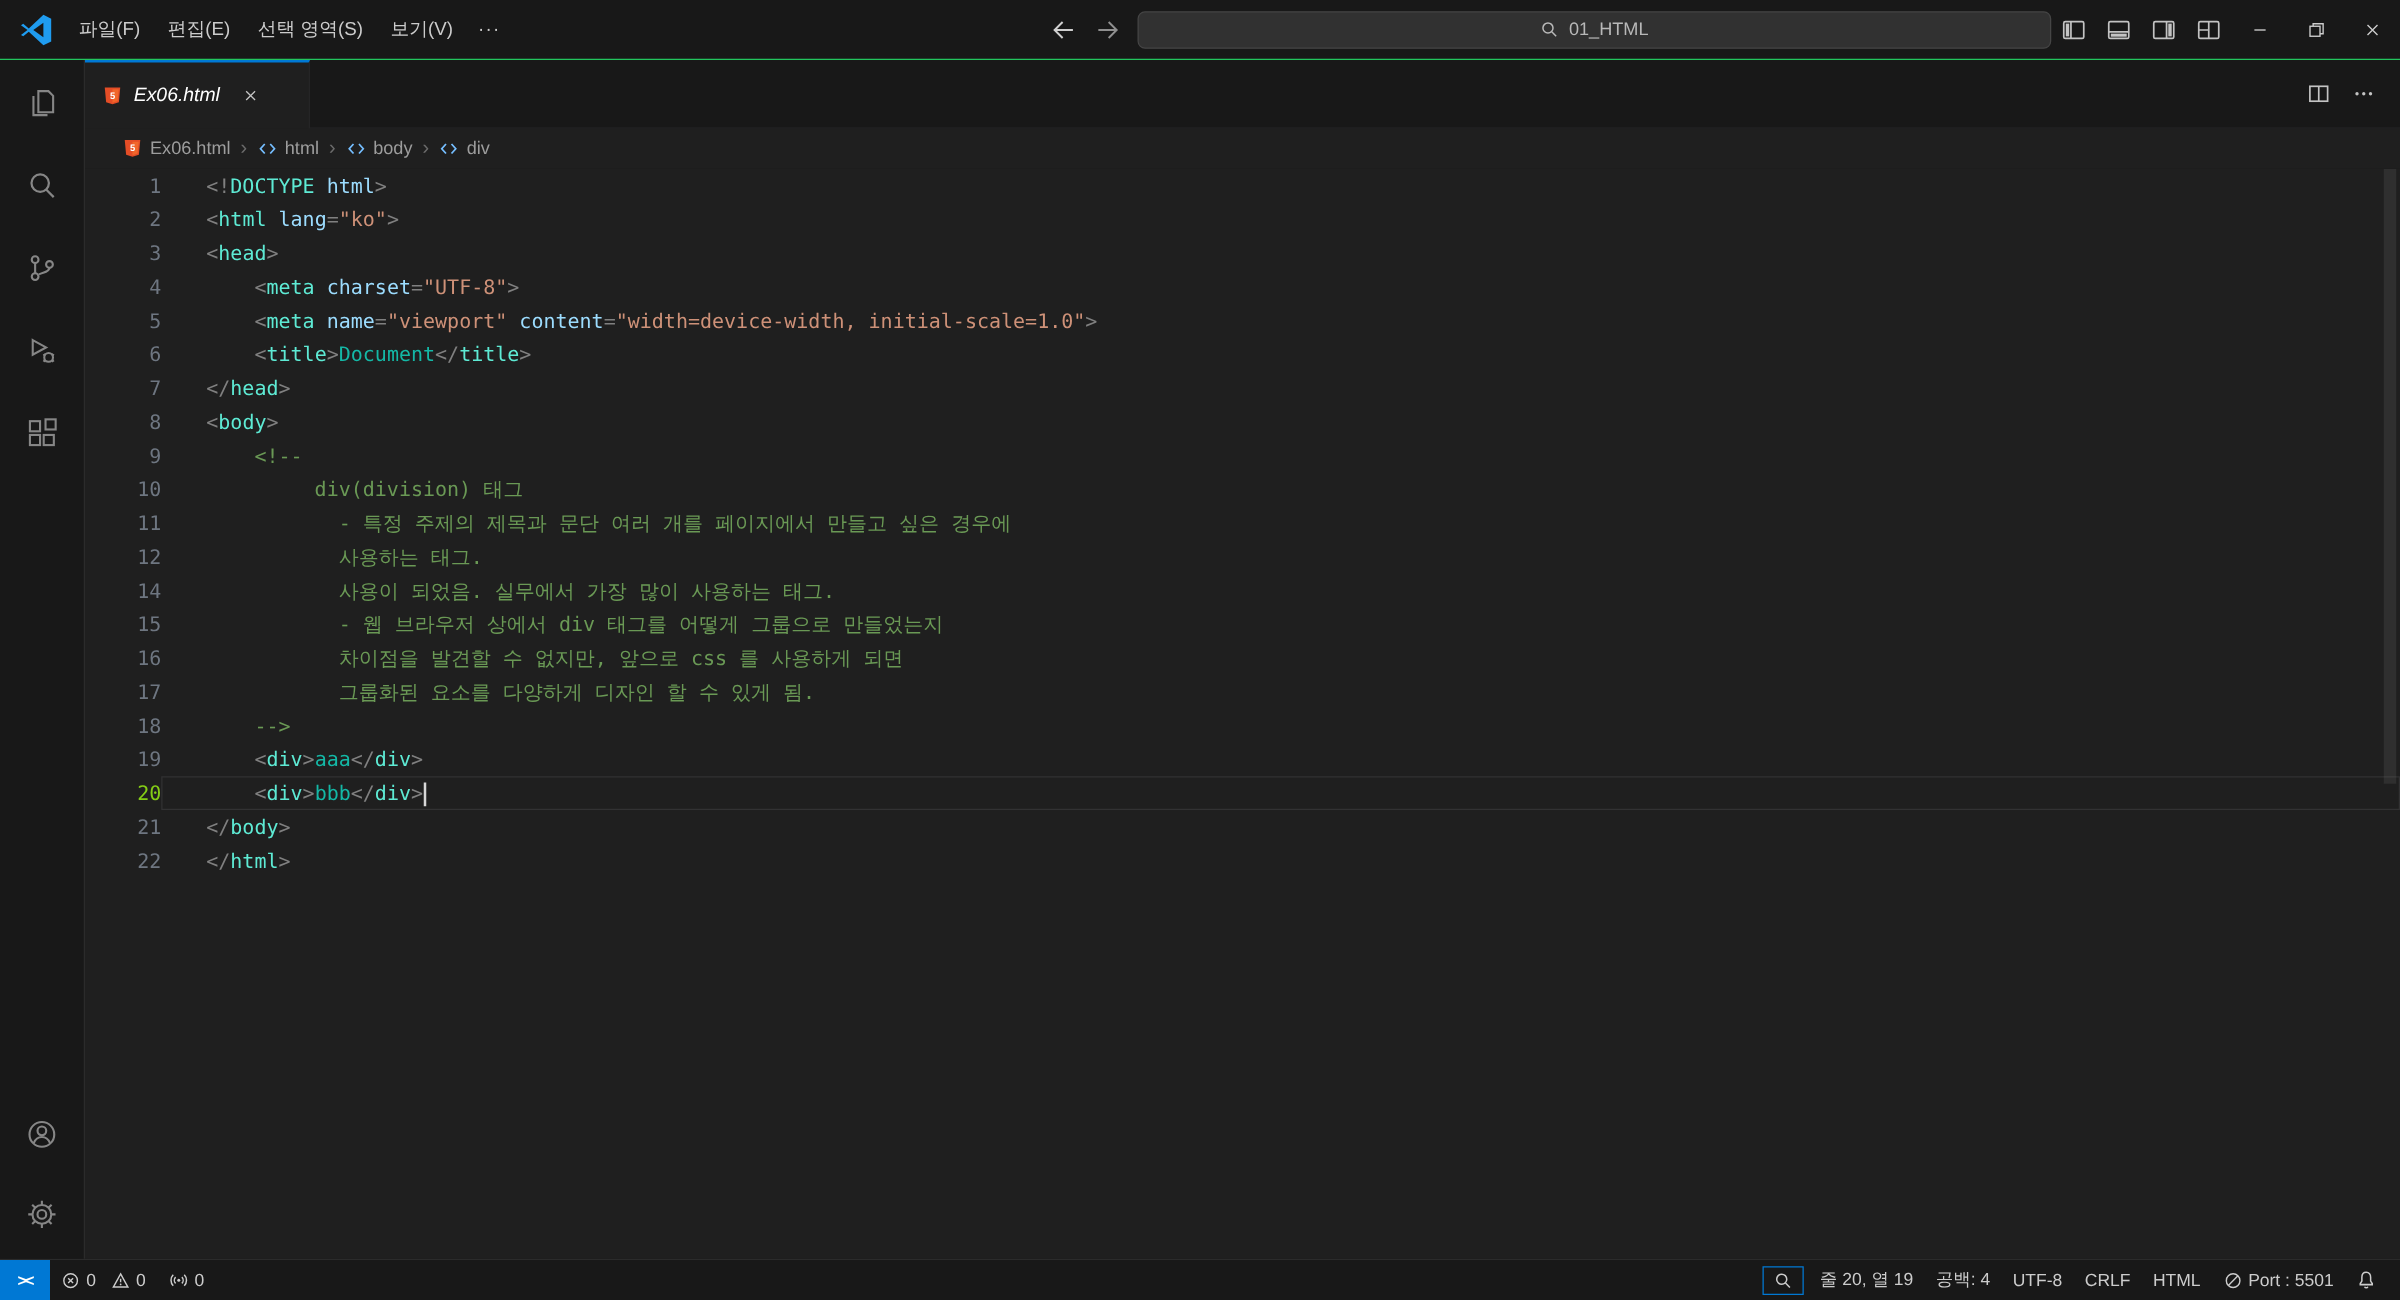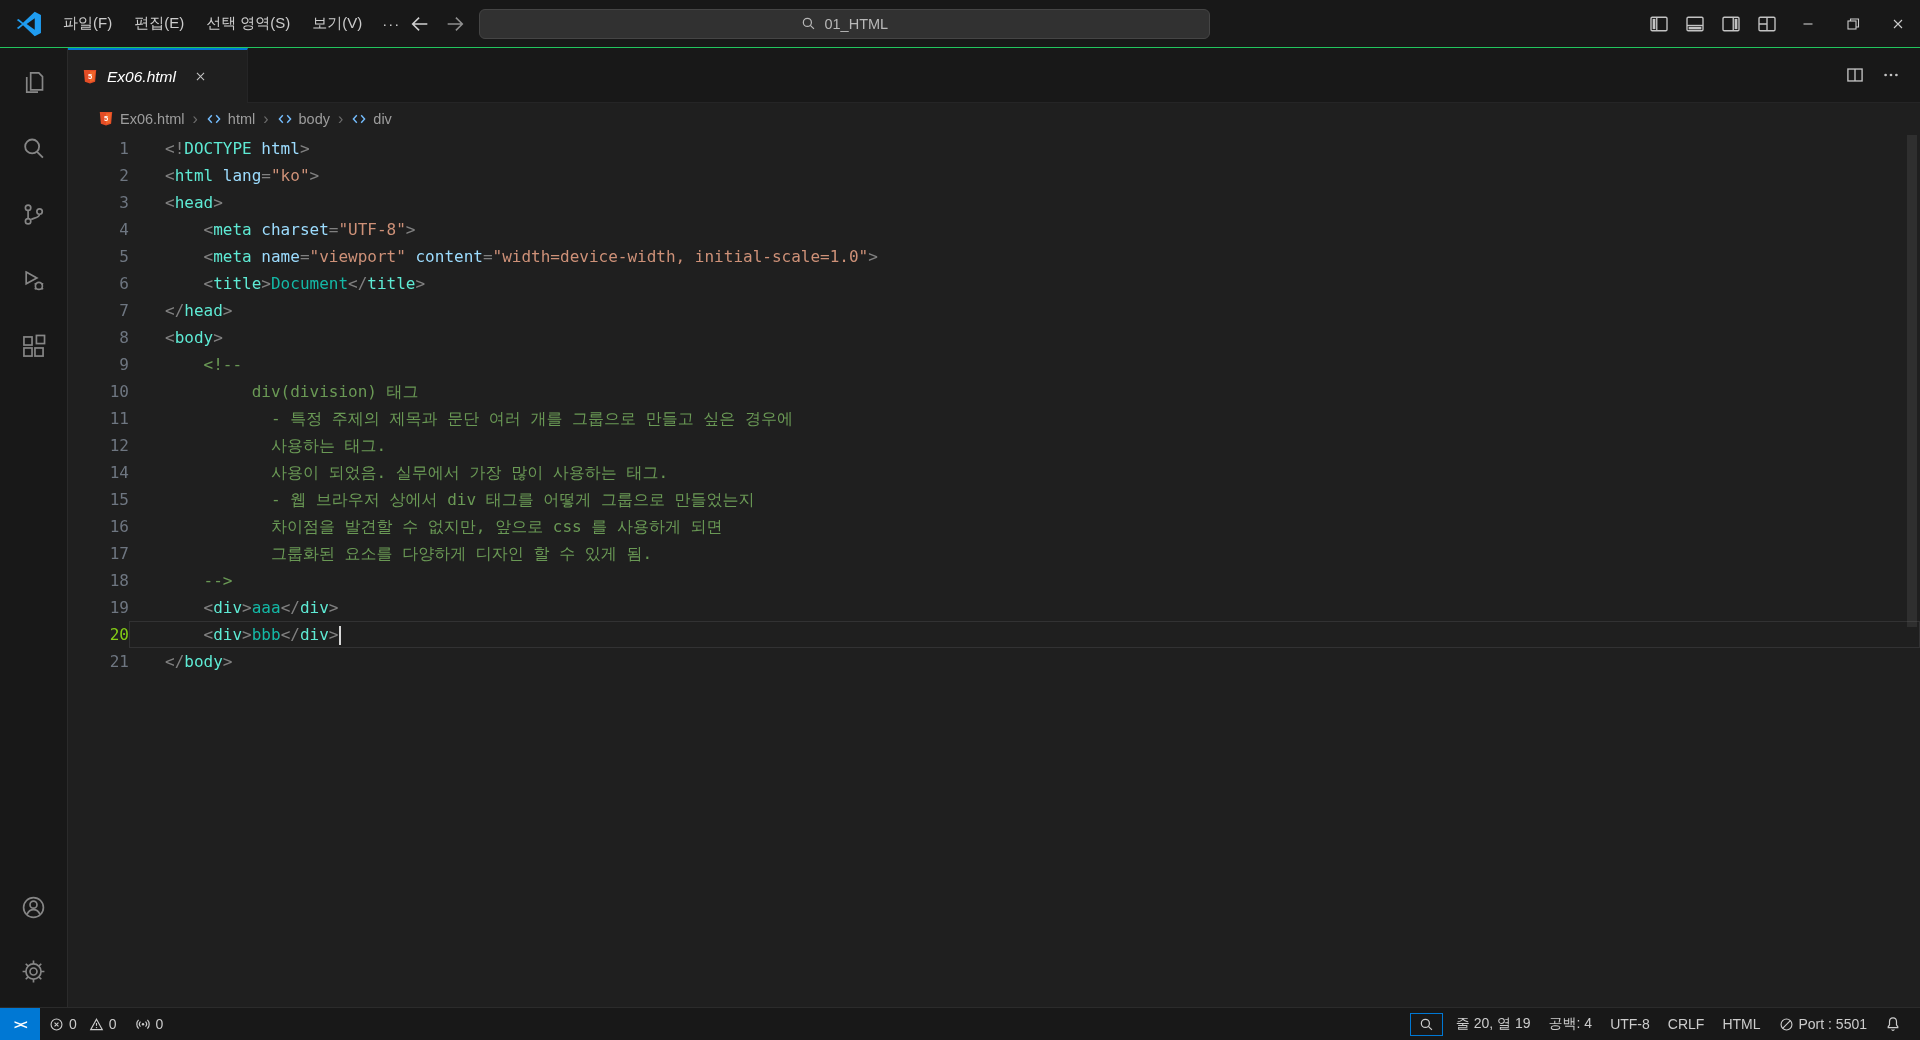--- a/index.html
+++ b/index.html
@@ -9,21 +9,21 @@
   .icn{display:inline-flex;align-items:center;justify-content:center}
 
   
   .titlebar{height:48px;background:#181818;border-bottom:1px solid #22c55e;
     display:flex;align-items:center}
   .logo{margin:0 10px 0 16px;display:flex}
   .menu-bar{display:flex;align-items:center;height:100%}
   .menu-item{padding:0 11px;font-size:15px;color:#cccccc;height:100%;
     display:flex;align-items:center;cursor:default;white-space:nowrap}
   .menu-item.more{padding:0 9px;letter-spacing:1px}
-  .tb-center{flex:1;display:flex;align-items:center;justify-content:flex-start;gap:13px}
+  .tb-center{flex:1;display:flex;align-items:center;justify-content:flex-end;gap:13px}
   .nav-btn{color:#cfcfcf;display:flex}
   .nav-btn.fwd{color:#8f8f8f}
   .searchbox{width:731px;height:30px;background:#313131;border:1px solid #454545;
     border-radius:6px;display:flex;align-items:center;justify-content:center;gap:8px;
     color:#b8b8b8;font-size:14.5px}
   .tb-right{display:flex;align-items:center;height:100%}
   .tb-icon{width:36px;height:100%;display:flex;align-items:center;justify-content:center;color:#c3c3c3}
   .win-btn{width:45px;height:100%;display:flex;align-items:center;justify-content:center;color:#cccccc}
 
   
@@ -347,21 +347,21 @@
           <div class="code-line">
             <div class="gutter">9</div>
             <div class="code-content"><span class="tok-x">    </span><span class="tok-c">&lt;!--</span></div>
           </div>
           <div class="code-line">
             <div class="gutter">10</div>
             <div class="code-content"><span class="tok-c">         div(division) 태그</span></div>
           </div>
           <div class="code-line">
             <div class="gutter">11</div>
-            <div class="code-content"><span class="tok-c">           - 특정 주제의 제목과 문단 여러 개를 그룹으로 만들고 싶은 경우에</span></div>
+            <div class="code-content"><span class="tok-c">           - 특정 주제의 제목과 문단 여러 개를 페이지에서 만들고 싶은 경우에</span></div>
           </div>
           <div class="code-line">
             <div class="gutter">12</div>
             <div class="code-content"><span class="tok-c">           사용하는 태그.</span></div>
           </div>
           <div class="code-line">
             <div class="gutter">14</div>
             <div class="code-content"><span class="tok-c">           사용이 되었음. 실무에서 가장 많이 사용하는 태그.</span></div>
           </div>
           <div class="code-line">
@@ -384,20 +384,24 @@
             <div class="gutter">19</div>
             <div class="code-content"><span class="tok-x">    </span><span class="tok-p">&lt;</span><span class="tok-t">div</span><span class="tok-p">&gt;</span><span class="tok-x">aaa</span><span class="tok-p">&lt;/</span><span class="tok-t">div</span><span class="tok-p">&gt;</span></div>
           </div>
           <div class="code-line current">
             <div class="gutter">20</div>
             <div class="code-content"><span class="tok-x">    </span><span class="tok-p">&lt;</span><span class="tok-t">div</span><span class="tok-p">&gt;</span><span class="tok-x">bbb</span><span class="tok-p">&lt;/</span><span class="tok-t">div</span><span class="tok-p">&gt;</span><span class="cursor"></span></div>
           </div>
           <div class="code-line">
             <div class="gutter">21</div>
             <div class="code-content"><span class="tok-p">&lt;/</span><span class="tok-t">body</span><span class="tok-p">&gt;</span></div>
+          </div>
+          <div class="code-line">
+            <div class="gutter">22</div>
+            <div class="code-content"><span class="tok-p">&lt;/</span><span class="tok-t">html</span><span class="tok-p">&gt;</span></div>
           </div>
         </div>
       <div class="scroll-thumb"></div>
     </div>
   </div>
 </div>
 
 <div class="statusbar">
   <div class="remote">
     <span class="icn">

